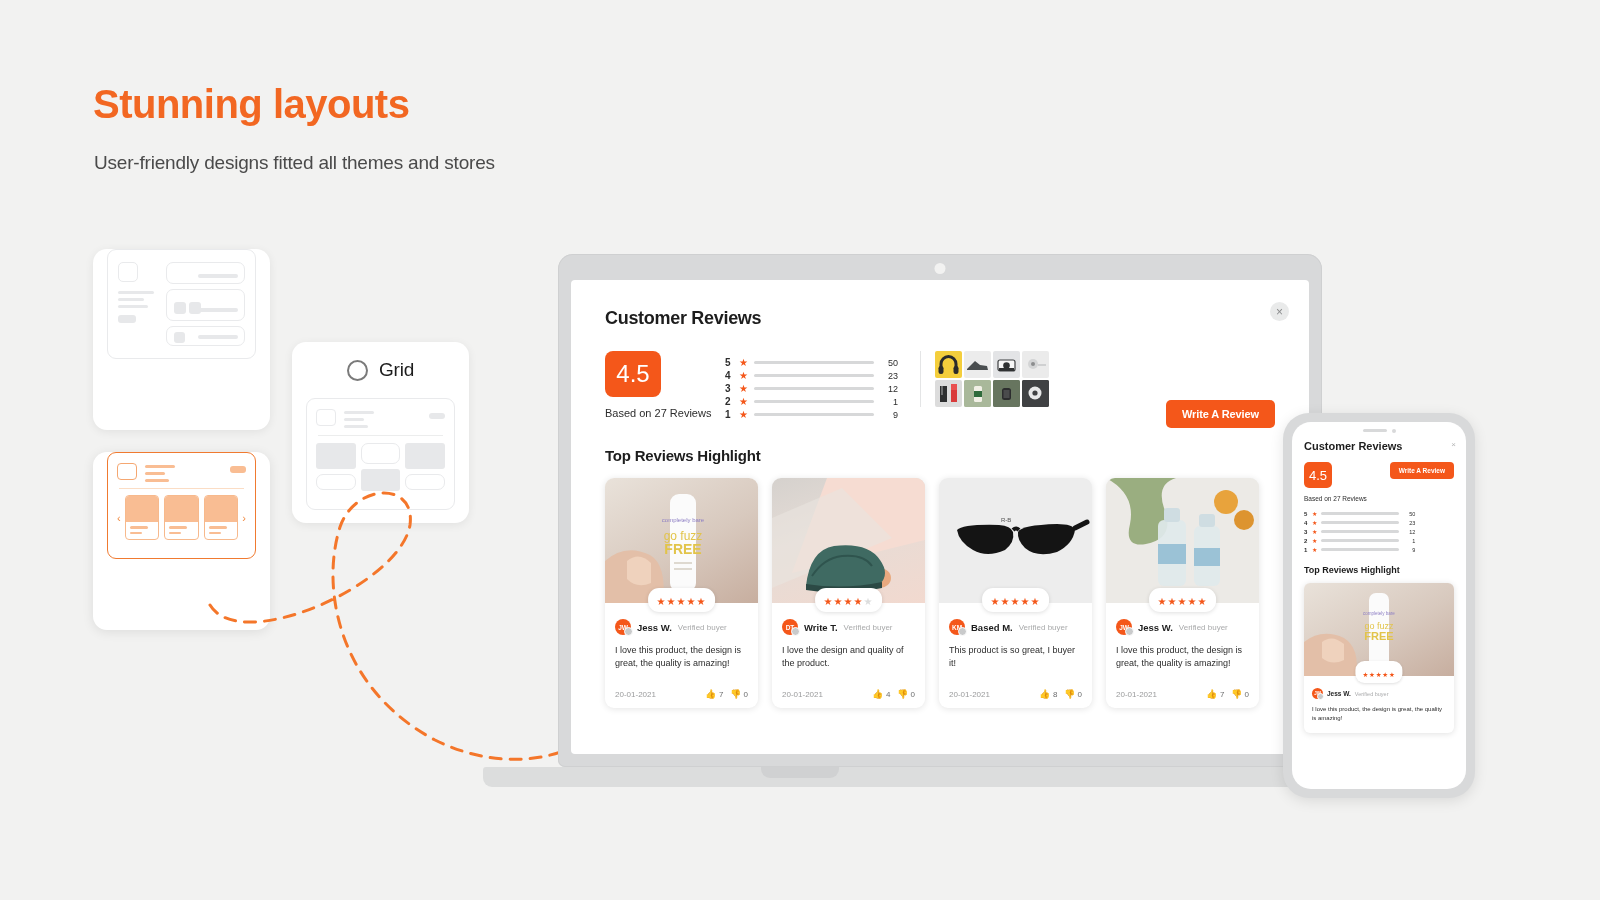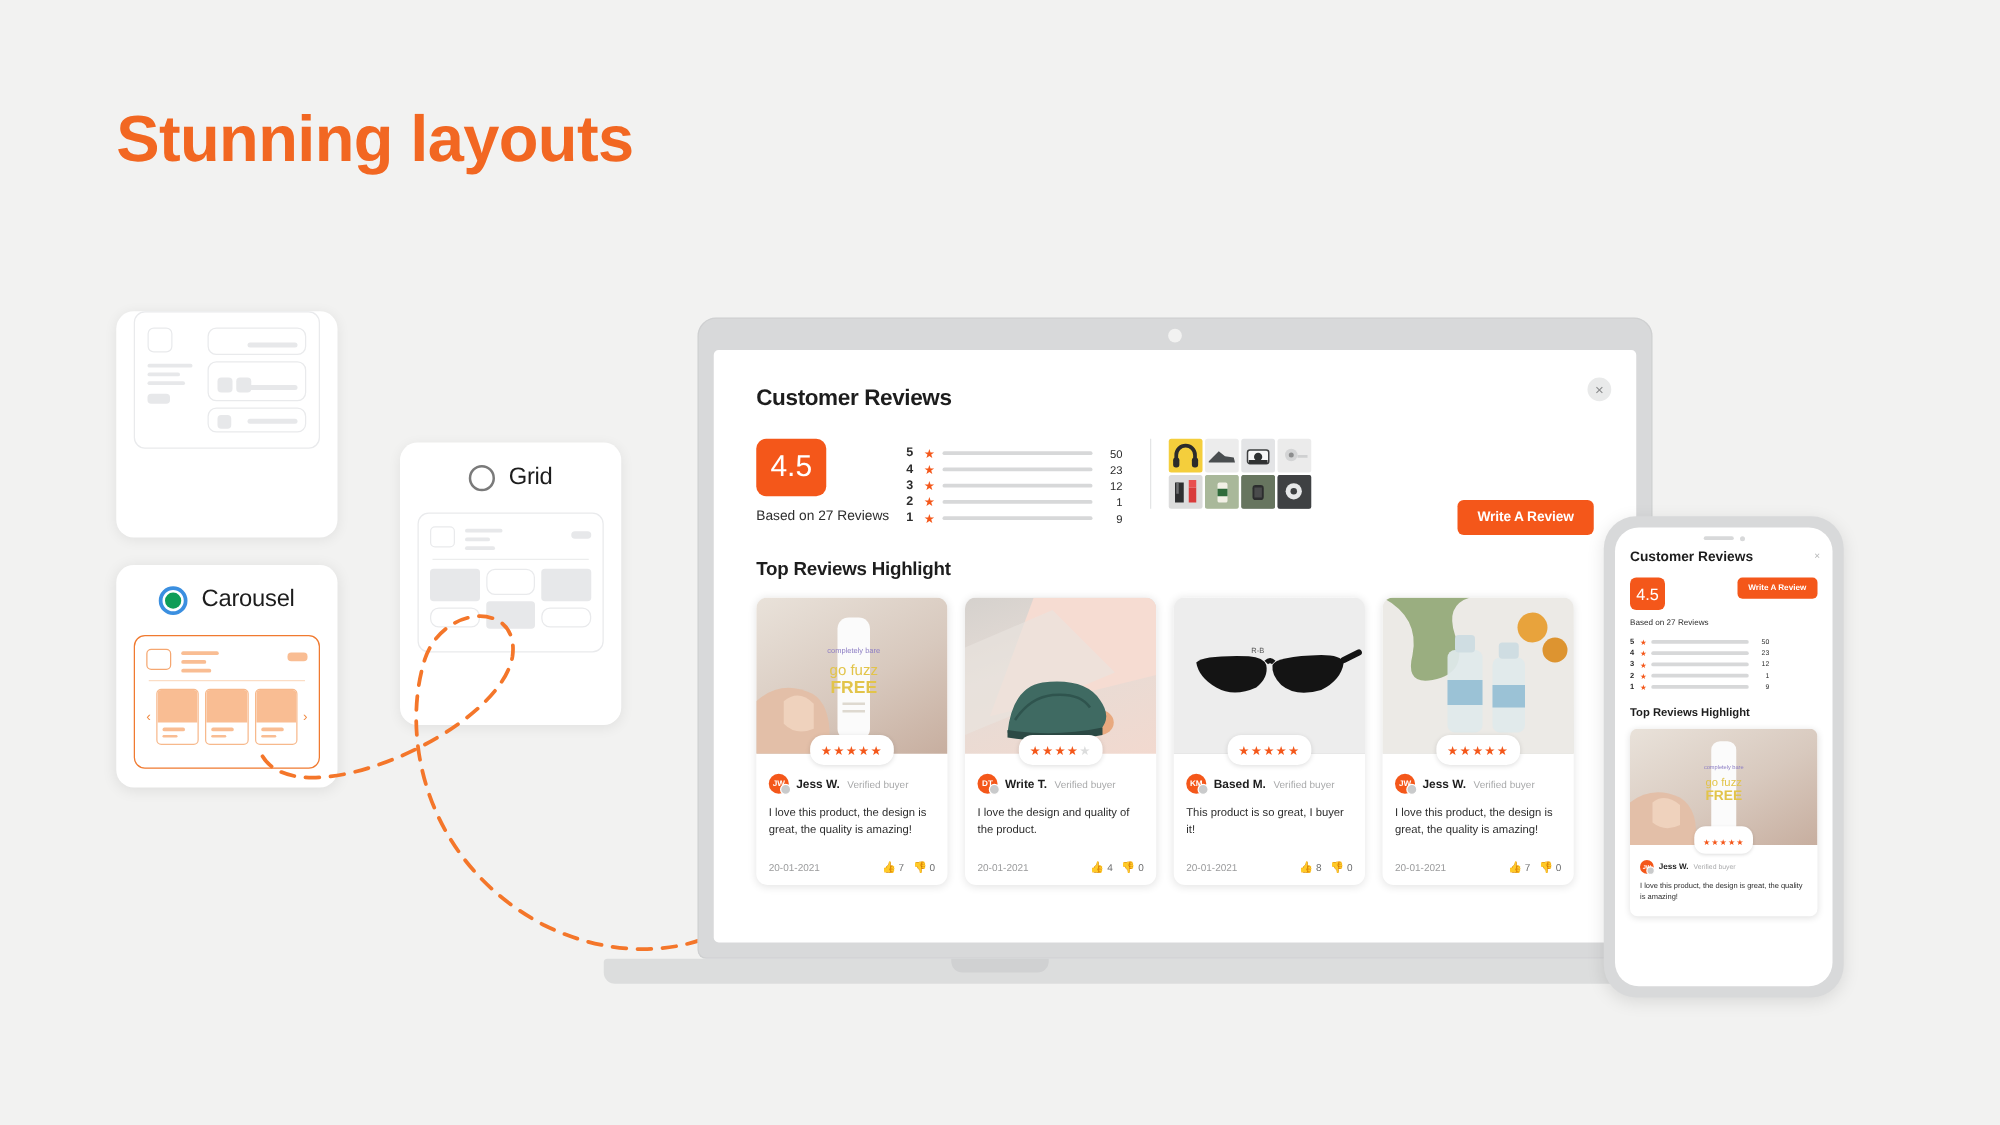--- a/index.html
+++ b/index.html
@@ -7,21 +7,21 @@
     width: 1600px; height: 900px;
     background: #f2f2f1;
     font-family: "Liberation Sans", sans-serif;
     overflow: hidden;
   }
   .stage { position: relative; width: 1600px; height: 900px; }
 
   
   .headline {
     position: absolute; left: 93px; top: 82px;
-    font-size: 52px; font-weight: bold; color: #f26722;
+    font-size: 40px; font-weight: bold; color: #f26722;
     letter-spacing: -0.5px;
   }
   .subhead {
     position: absolute; left: 94px; top: 152px;
     font-size: 19px; color: #4a4a4a; letter-spacing: -0.2px;
   }
 
   
   .opt-card {
     position: absolute; background: #fff; border-radius: 14px;
@@ -218,20 +218,21 @@
 
   svg { display:block; }
   .abs { position:absolute; }
 </style>
 </head>
 <body>
 
 <div class="stage">
 
   <div class="headline">Stunning layouts</div>
+  <div class="subhead">User-friendly designs fitted all themes and stores</div>
 
   <div class="opt-card" style="left:93px; top:249px; width:177px; height:181px;">
     <div class="wire" style="height:110px; padding:12px 10px;">
       <div style="display:flex; gap:10px; height:100%;">
         <div style="width:38px;">
           <div class="box-out" style="width:20px;height:20px;border-radius:5px;"></div>
           <div class="g" style="width:36px;height:3px;margin-top:9px;"></div>
           <div class="g" style="width:26px;height:3px;margin-top:4px;"></div>
           <div class="g" style="width:30px;height:3px;margin-top:4px;"></div>
           <div class="g" style="width:18px;height:8px;margin-top:7px;border-radius:3px;"></div>
@@ -247,21 +248,21 @@
           </div>
           <div class="box-out" style="height:22px; position:relative;">
             <div class="g abs" style="left:7px;top:5px;width:11px;height:11px;"></div>
             <div class="g abs" style="right:6px;top:8px;width:40px;height:4px;"></div>
           </div>
         </div>
       </div>
     </div>
   </div>
 
-  <div class="opt-card" style="left:292px; top:354px; width:177px; height:226px;margin-left:28px;">
+  <div class="opt-card" style="left:292px; top:342px; width:177px; height:181px;">
     <div class="opt-head">
       <div class="radio-off"></div>
       <div class="opt-label">Grid</div>
     </div>
     <div class="wire" style="height:112px; padding:10px 9px;">
       <div style="display:flex; gap:8px; align-items:flex-start;">
         <div class="box-out" style="width:20px;height:17px;border-radius:4px;"></div>
         <div style="flex:1; padding-top:2px;">
           <div class="g" style="width:30px;height:3px;"></div>
           <div class="g" style="width:20px;height:3px;margin-top:4px;"></div>
@@ -275,26 +276,20 @@
         <div class="box-out" style="height:21px;"></div>
         <div class="g" style="height:26px;"></div>
         <div class="box-out" style="height:16px;"></div>
         <div class="g" style="height:22px;margin-top:-5px;"></div>
         <div class="box-out" style="height:16px;"></div>
       </div>
     </div>
   </div>
 
   <div class="opt-card" style="left:93px; top:452px; width:177px; height:178px; box-shadow:0 2px 12px rgba(0,0,0,.09);">
-    <div class="opt-head">
-      <div class="radio-on">
-          <i></i>
-        </div>
-      <div class="opt-label">Carousel</div>
-    </div>
     <div class="wire sel" style="height:107px; padding:10px 9px;">
       <div style="display:flex; gap:8px; align-items:flex-start;">
         <div style="width:20px;height:17px;border:1.2px solid #f5a771;border-radius:4px;"></div>
         <div style="flex:1; padding-top:2px;">
           <div class="go" style="width:30px;height:3px;"></div>
           <div class="go" style="width:20px;height:3px;margin-top:4px;"></div>
           <div class="go" style="width:24px;height:3px;margin-top:4px;"></div>
         </div>
         <div class="go" style="width:16px;height:7px;border-radius:3px;margin-top:3px;"></div>
       </div>

